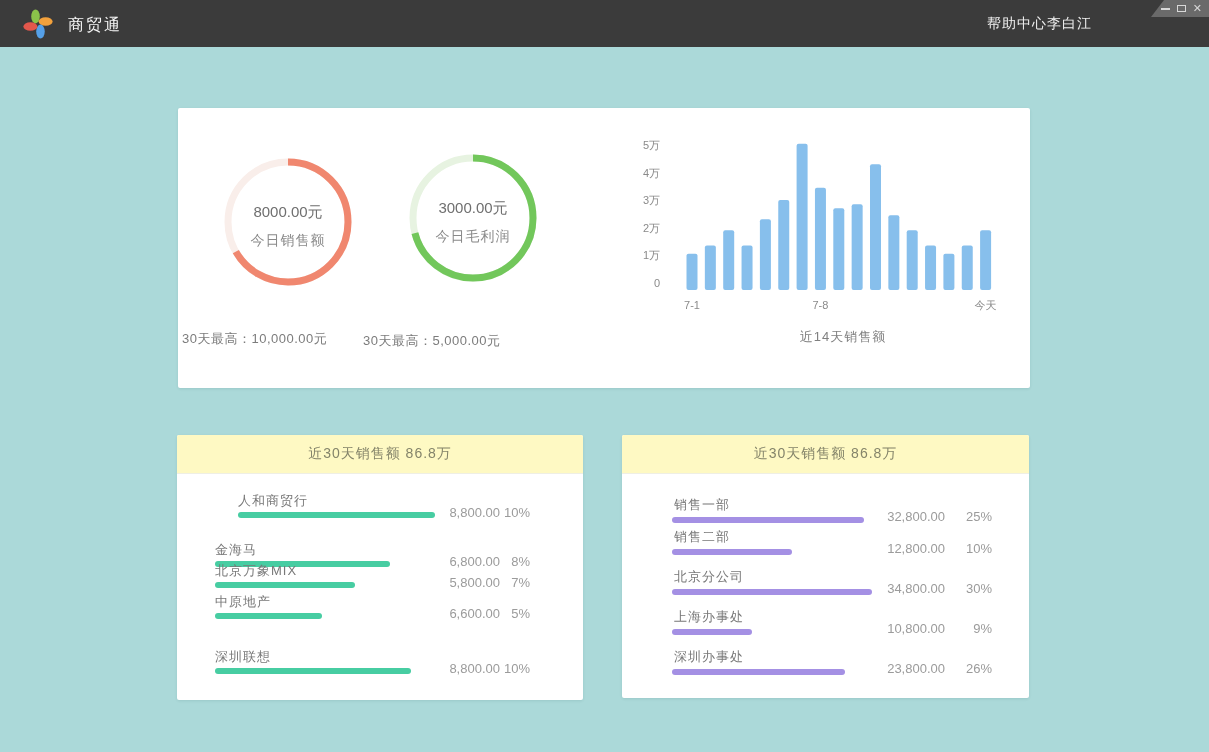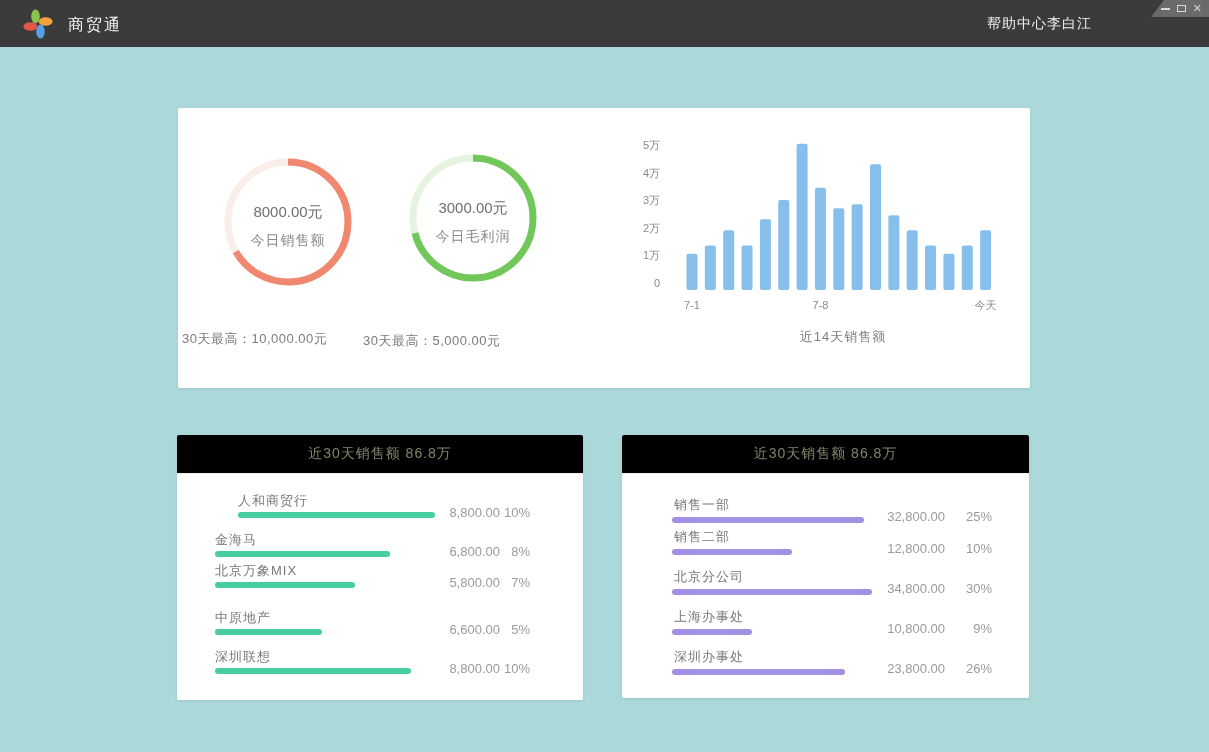--- a/index.html
+++ b/index.html
@@ -41,21 +41,21 @@
   .card {
     position:absolute; background:#ffffff; border-radius:2px;
     box-shadow:0 1px 3px rgba(0,60,60,0.10);
   }
   .card-overview { left:178px; top:108px; width:852px; height:280px; }
   .card-rank-a  { left:177px; top:435px; width:406px; height:265px; }
   .card-rank-b  { left:622px; top:435px; width:407px; height:263px; }
 
   .card-header {
     position:absolute; left:0; top:0; right:0; height:39px;
-    background:#000000; border-bottom:1px solid #efefe4;
+    background:#fef9c3; border-bottom:1px solid #efefe4;
     border-radius:2px 2px 0 0;
     display:flex; align-items:center; justify-content:center;
     font-size:14px; color:#84846a; letter-spacing:1px;
   }
 
   
   .gauge { position:absolute; width:134px; height:134px; }
   .gauge-a { left:43px;  top:47px; }
   .gauge-b { left:228px; top:43px; }
   .gauge svg { position:absolute; left:0; top:0; }
@@ -195,37 +195,37 @@
   <div class="card-header">近30天销售额 86.8万</div>
   <div class="rank-list list-a" id="rankListA">
       <div class="rank-row" style="top: 0px; margin-left: 23px;">
         <div class="rank-label">人和商贸行</div>
         <div class="rank-bar" style="width:197px;background:#47cda2"></div>
         <div class="rank-val">
           <span class="rank-amt">8,800.00</span>
           <span class="rank-pct">10%</span>
         </div>
       </div>
-      <div class="rank-row" style="top: 39px;">
+      <div class="rank-row" style="top: 49px;">
         <div class="rank-label">金海马</div>
         <div class="rank-bar" style="width:175px;background:#47cda2"></div>
         <div class="rank-val">
           <span class="rank-amt">6,800.00</span>
           <span class="rank-pct">8%</span>
         </div>
       </div>
       <div class="rank-row" style="top: 70px;">
         <div class="rank-label">北京万象MIX</div>
         <div class="rank-bar" style="width:140px;background:#47cda2"></div>
         <div class="rank-val">
           <span class="rank-amt">5,800.00</span>
           <span class="rank-pct">7%</span>
         </div>
       </div>
-      <div class="rank-row" style="top: 117px; padding-left: 11px;">
+      <div class="rank-row" style="top: 101px; padding-left: 11px;">
         <div class="rank-label">中原地产</div>
         <div class="rank-bar" style="width:107px;background:#47cda2"></div>
         <div class="rank-val">
           <span class="rank-amt">6,600.00</span>
           <span class="rank-pct">5%</span>
         </div>
       </div>
       <div class="rank-row" style="top: 156px;">
         <div class="rank-label">深圳联想</div>
         <div class="rank-bar" style="width:196px;background:#47cda2"></div>

